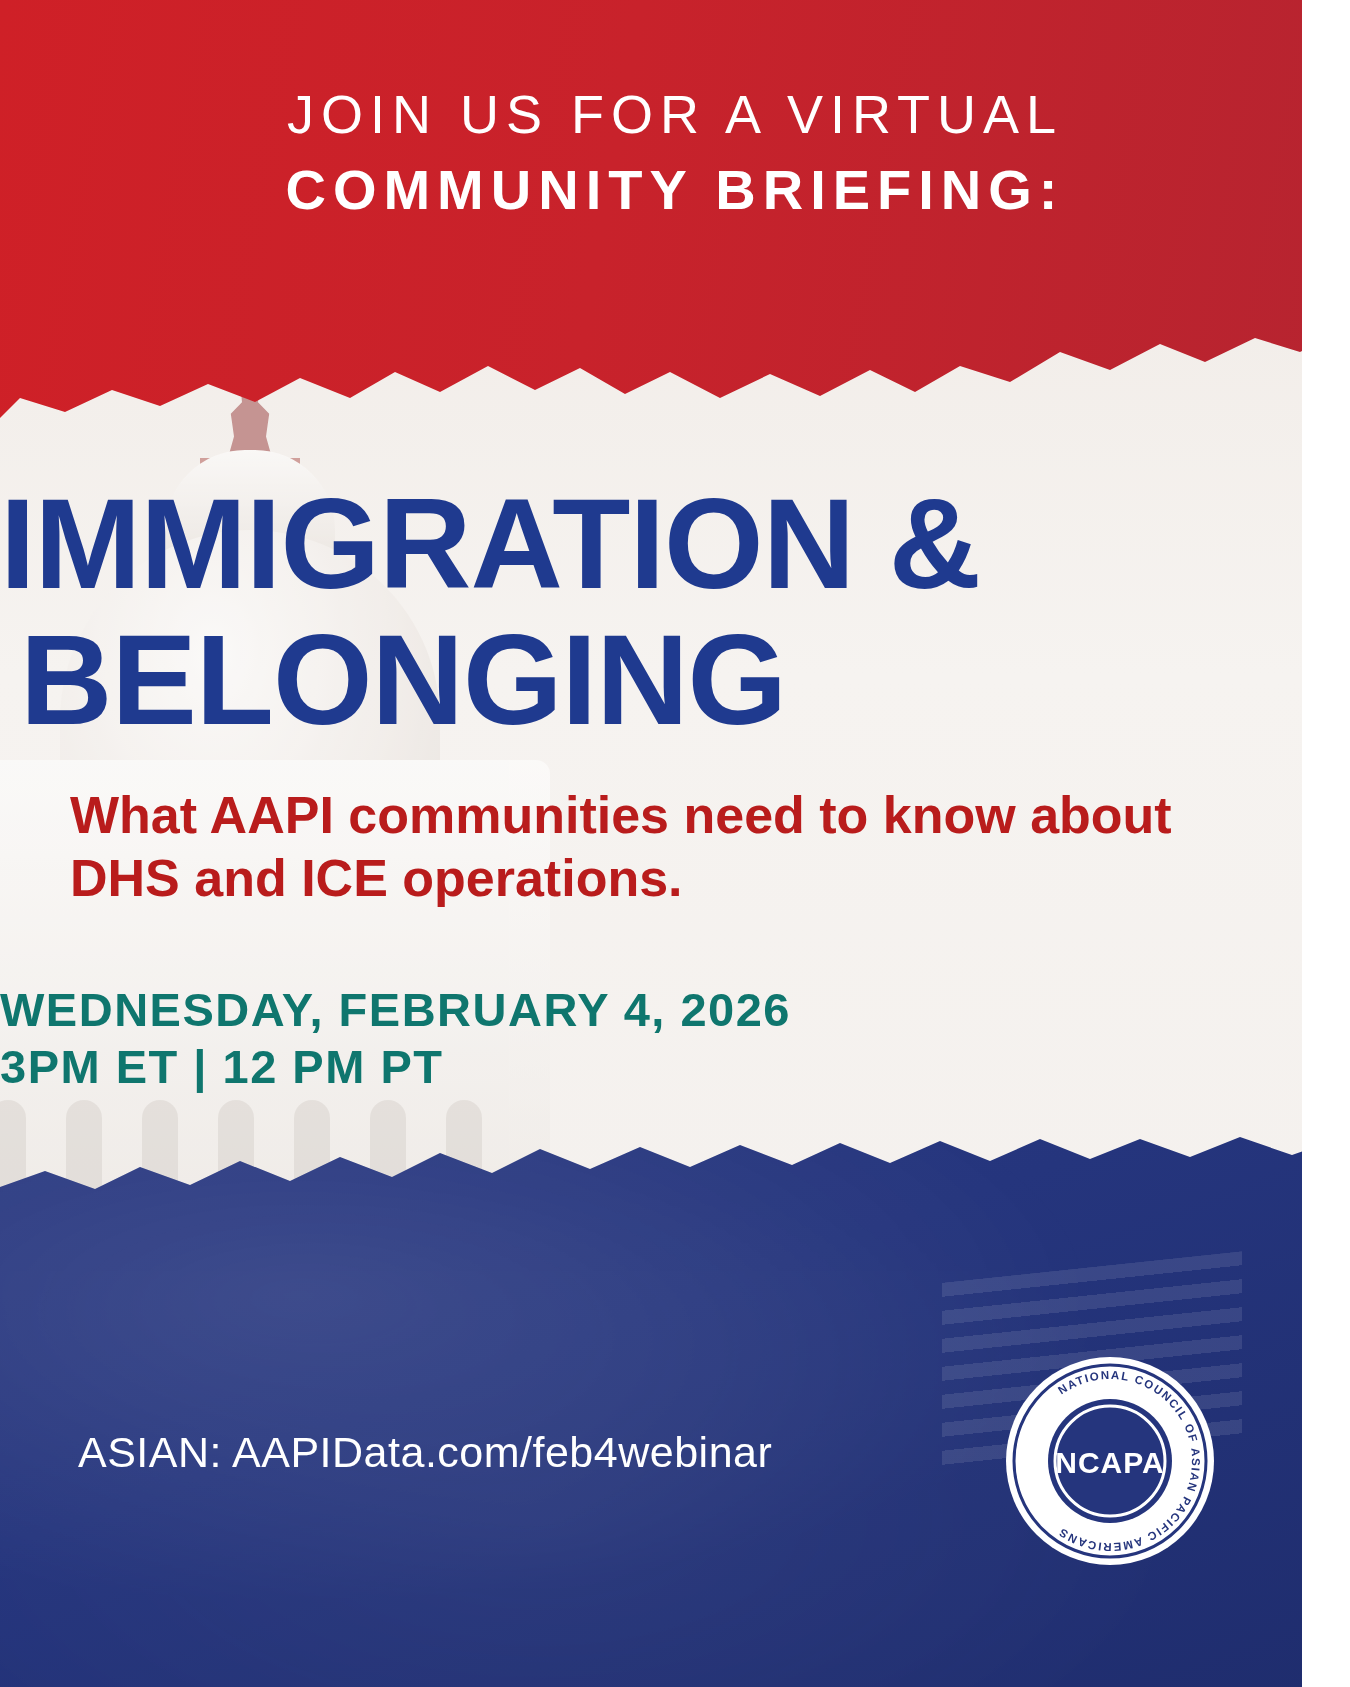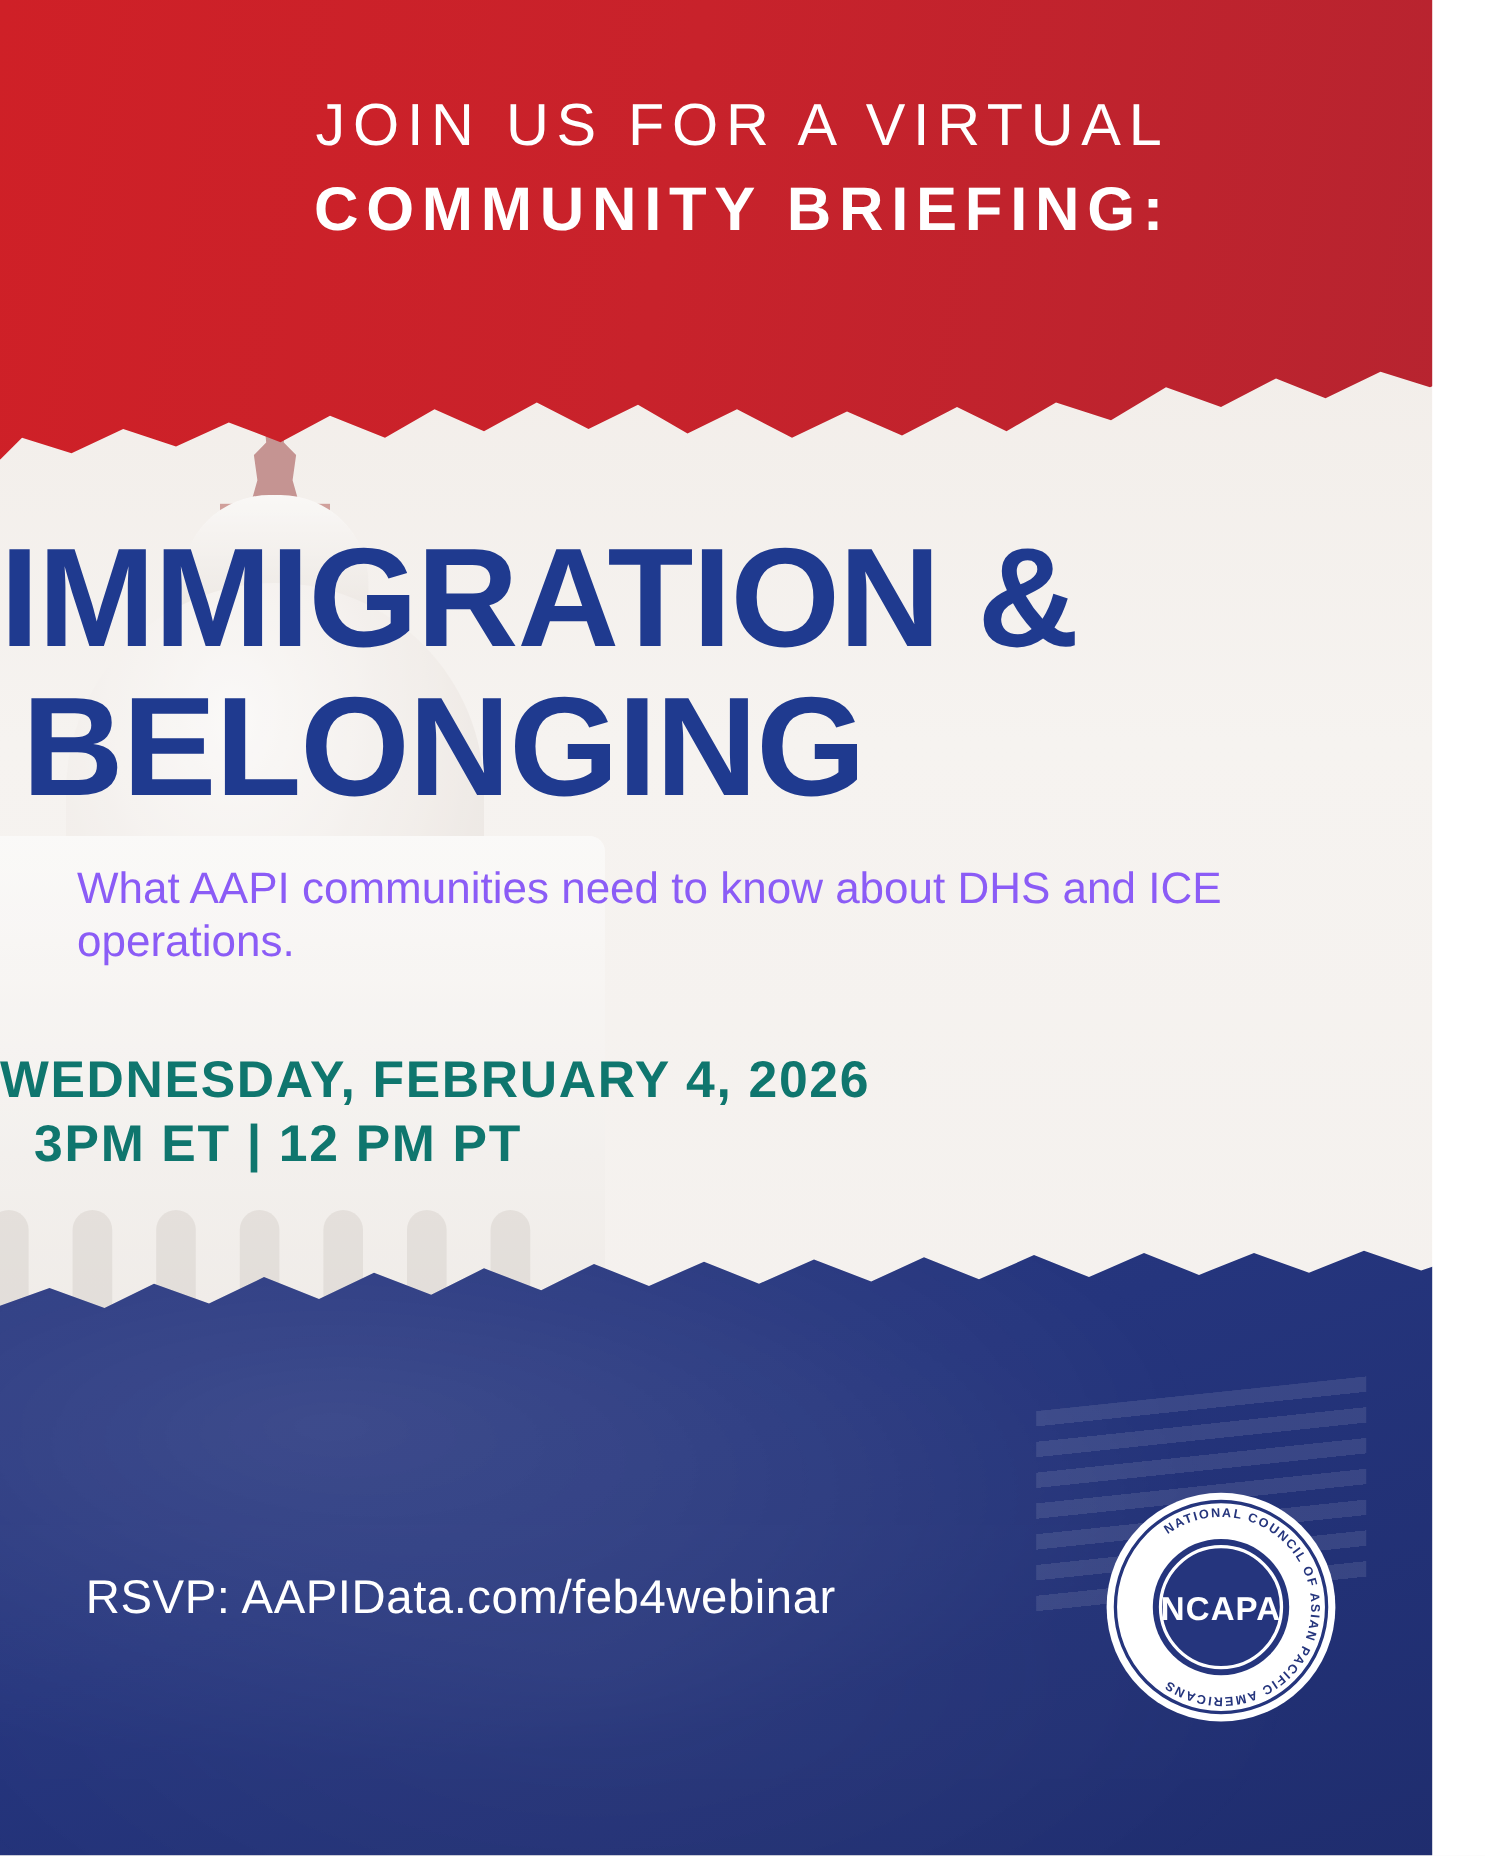--- a/index.html
+++ b/index.html
@@ -196,36 +196,36 @@
     color: #1f3a8f;
     font-weight: 700;
     letter-spacing: -1px;
     line-height: .95;
   }
   .title-1 { font-size: 128px; }
   .title-2 { font-size: 128px; margin-top: 14px; margin-left: 20px; }
 
   .subtitle {
     margin-top: 44px;
-    color: #8b5cf6;
-    font-size: 40px;
-    font-weight: 400;
+    color: #b91c1c;
+    font-size: 52px;
+    font-weight: 700;
     line-height: 1.2;
     padding: 0 70px;
   }
 
   .datetime {
     margin-top: 72px;
     color: #0f766e;
     font-weight: 700;
     letter-spacing: 1.5px;
     line-height: 1.22;
   }
   .date-line { font-size: 47px; }
-  .time-line { font-size: 47px; padding-left: 31px; }
+  .time-line { font-size: 47px; }
 
   
   .rsvp {
     position: absolute;
     left: 78px;
     bottom: 210px;
     color: #ffffff;
     font-size: 43px;
     font-weight: 400;
     letter-spacing: .5px;
@@ -310,21 +310,21 @@
       <div class="time-line">3PM ET | 12 PM PT</div>
     </div>
   </div>
 
   <div class="band-bottom">
     <div class="band-bottom-photo"></div>
   </div>
 
   <div class="flag-ghost"></div>
 
-  <div class="rsvp">RSVP: AAPIData.com/feb4webinar</div>
+  <div class="rsvp">ASIAN: AAPIData.com/feb4webinar</div>
 
   <div class="logo">
     <svg viewBox="0 0 212 212" width="212" height="212" aria-hidden="true">
       <defs>
         <path id="ringpath" d="M106,106 m-82,0 a82,82 0 1,1 164,0 a82,82 0 1,1 -164,0"></path>
       </defs>
       <circle cx="106" cy="106" r="104" fill="#ffffff"></circle>
       <circle cx="106" cy="106" r="96" fill="none" stroke="#25357d" stroke-width="3"></circle>
       <circle cx="106" cy="106" r="62" fill="#25357d"></circle>
       <circle cx="106" cy="106" r="55" fill="none" stroke="#ffffff" stroke-width="3"></circle>

